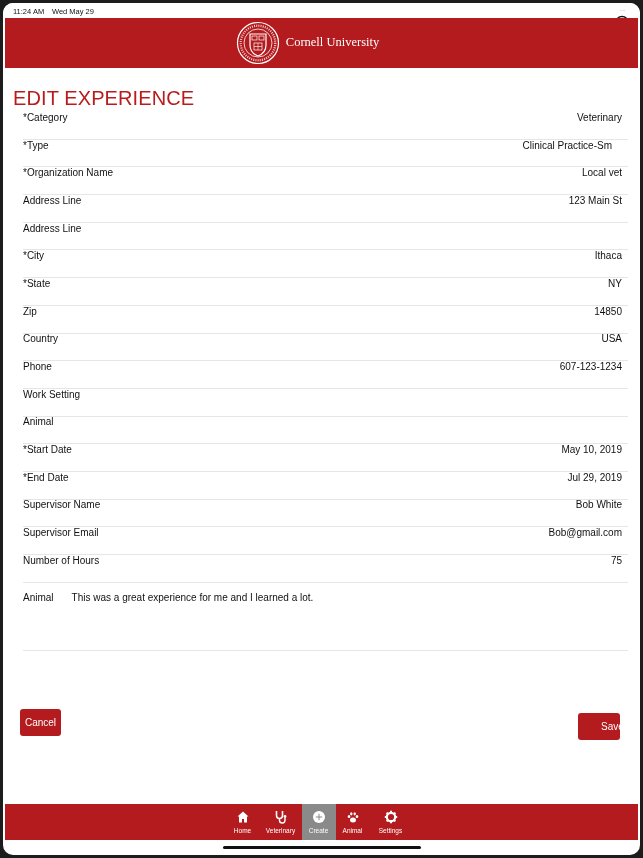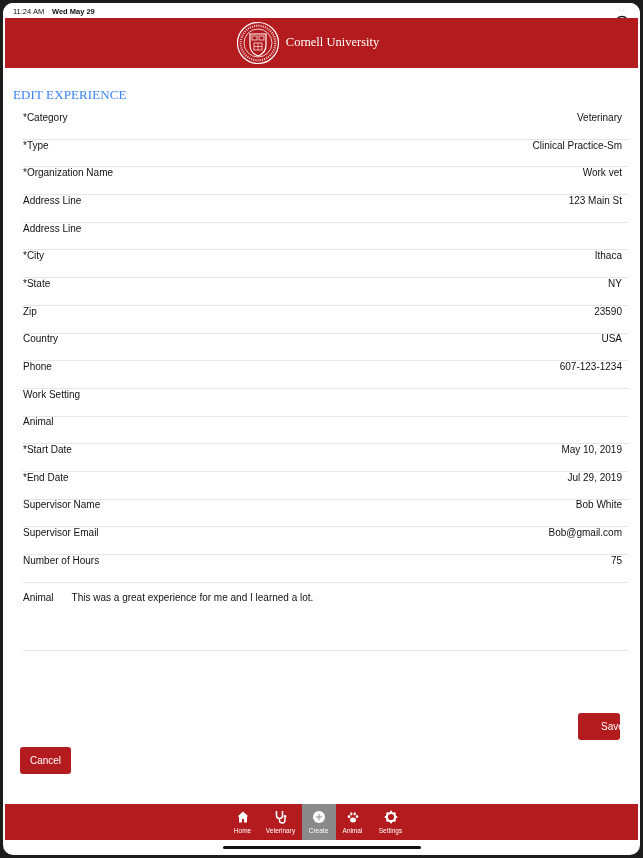--- a/index.html
+++ b/index.html
@@ -7,50 +7,50 @@
   body { font-family: "Liberation Sans", sans-serif; position: relative; }
   .device {
     position: absolute; left: 3px; top: 3px; width: 637px; height: 852px;
     background: #ffffff; border-radius: 10px; overflow: hidden;
   }
   .statusbar {
     position: absolute; left: 0; top: 0; width: 100%; height: 16px;
     font-size: 7.5px; color: #111; background: #fff;
   }
   .statusbar .time { position: absolute; left: 10px; top: 4px; }
-  .statusbar .date { position: absolute; left: 49px; top: 4px; font-weight: bold; }
+  .statusbar .date { position: absolute; left: 49px; top: 4px; }
   .statusbar .right { position: absolute; right: 8px; top: 3px; display: flex; align-items: center; gap: 3px; flex-direction: column; }
   .battery { width: 16px; height: 7px; border: 1px solid #111; border-radius: 1.5px; padding: 0.5px; position: relative; }
   .battery .fill { width: 100%; height: 100%; background: #111; }
   .battery::after { content: ""; position: absolute; right: -3px; top: 1.5px; width: 1.5px; height: 3px; background: #111; }
   .header {
     position: absolute; left: 2px; top: 15px; width: 633px; height: 50px;
     background: #b31b1e; display: flex; align-items: center; justify-content: center;
   }
   .header-inner { display: flex; align-items: center; gap: 6px; margin-left: -28px; }
   .seal { width: 44px; height: 44px; }
   .header-text { color: #fff; font-family: "Liberation Serif", serif; font-size: 12.5px; line-height: 15.5px; }
   .page-title {
-    position: absolute; left: 10px; top: 84px; font-size: 13px; color: #3b82f6; letter-spacing: 0.1px; font-family: Liberation Serif, serif;
+    position: absolute; left: 10px; top: 84px; font-size: 20px; color: #b91c1c; letter-spacing: 0.1px;
   }
   .form { position: absolute; left: 20px; top: 109px; width: 605px; }
   .row {
     height: 27.7px; display: flex; align-items: center; justify-content: space-between;
     border-bottom: 1px solid #e6e6e6; font-size: 10px; color: #111; padding: 0 6px 16px 0;
   }
   .row .label { padding-left: 0; }
   .row .value { text-align: right; }
   .row.summary { height: 68px; align-items: flex-start; justify-content: flex-start; padding-top: 9px; }
   .row.summary .value { margin-left: 18px; text-align: left; }
   .btn {
     position: absolute; height: 27px; background: #b31b1e; color: #fff; border: none;
     border-radius: 3px; font-size: 10px; display: flex; align-items: center; justify-content: center;
     font-family: "Liberation Sans", sans-serif;
   }
-  .btn.cancel { left: 17px; top: 744px; width: 51px; }
+  .btn.cancel { left: 17px; top: 706px; width: 41px; }
   .btn.save { left: 575px; top: 710px; width: 42px; padding-left: 27px; }
   .tabbar {
     position: absolute; left: 2px; top: 801px; width: 633px; height: 36px;
     background: #b31b1e; display: flex; justify-content: center;
   }
   .tabs { display: flex; margin-left: -6px; }
   .tab {
     width: 34px; height: 36px; display: flex; flex-direction: column; align-items: center;
     justify-content: center; color: #fff; font-size: 6.5px; gap: 3px;
   }
@@ -103,45 +103,45 @@
 
   <div class="page-title">EDIT EXPERIENCE</div>
 
   <div class="form">
     <div class="row">
         <span class="label">*Category</span>
         <span class="value">Veterinary</span>
       </div>
     <div class="row">
         <span class="label">*Type</span>
-        <span class="value" style="">Clinical Practice-Sm</span>
+        <span class="value" style="margin-right:10px">Clinical Practice-Sm</span>
       </div>
     <div class="row">
         <span class="label">*Organization Name</span>
-        <span class="value">Work vet</span>
+        <span class="value">Local vet</span>
       </div>
     <div class="row">
         <span class="label">Address Line</span>
         <span class="value">123 Main St</span>
       </div>
     <div class="row">
         <span class="label">Address Line</span>
         <span class="value"></span>
       </div>
     <div class="row">
         <span class="label">*City</span>
         <span class="value">Ithaca</span>
       </div>
     <div class="row">
         <span class="label">*State</span>
         <span class="value">NY</span>
       </div>
     <div class="row">
         <span class="label">Zip</span>
-        <span class="value">23590</span>
+        <span class="value">14850</span>
       </div>
     <div class="row">
         <span class="label">Country</span>
         <span class="value">USA</span>
       </div>
     <div class="row">
         <span class="label">Phone</span>
         <span class="value">607-123-1234</span>
       </div>
     <div class="row">

